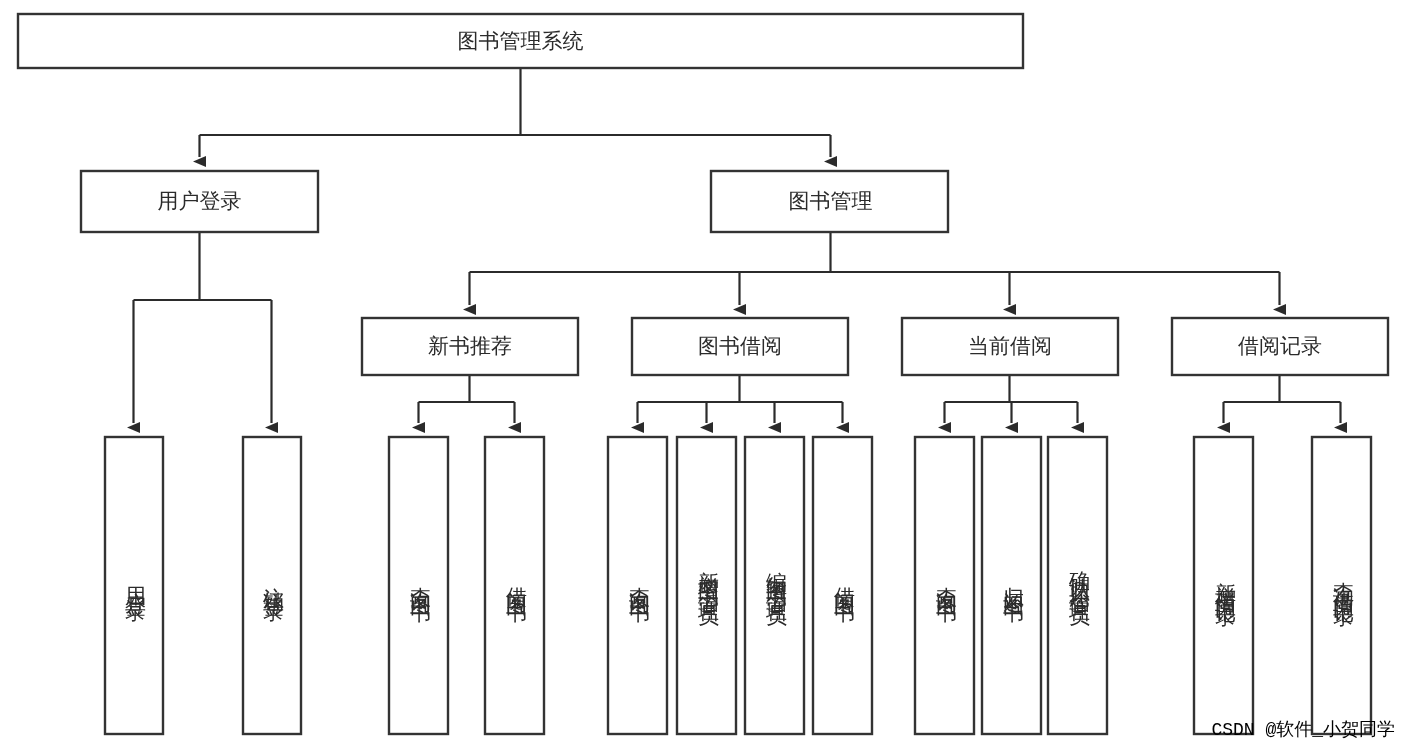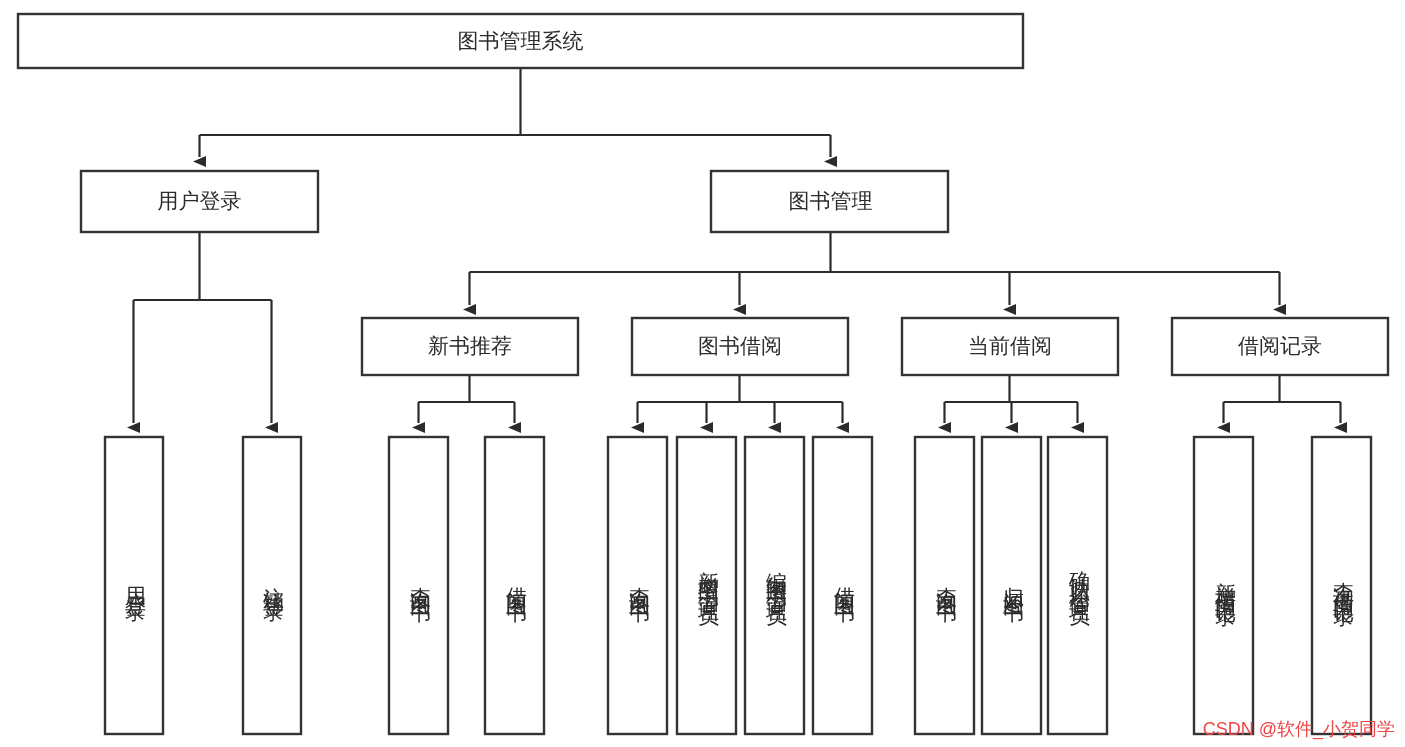--- a/index.html
+++ b/index.html
@@ -52,23 +52,23 @@
     fill: none;
   }
   .arrow-head {
     fill: #2b2b2b;
     stroke: none;
   }
   .watermark-text {
     position: absolute;
     right: 10px;
     bottom: 6px;
-    font-family: Liberation Sans, sans-serif;
+    font-family: Liberation Mono, monospace;
     font-size: 18px;
-    color: #ef4444;
+    color: #000000;
     white-space: nowrap;
     pointer-events: none;
     user-select: none;
   }
 </style>
 </head>
 <body>
 
 <div id="diagram-root">
 

